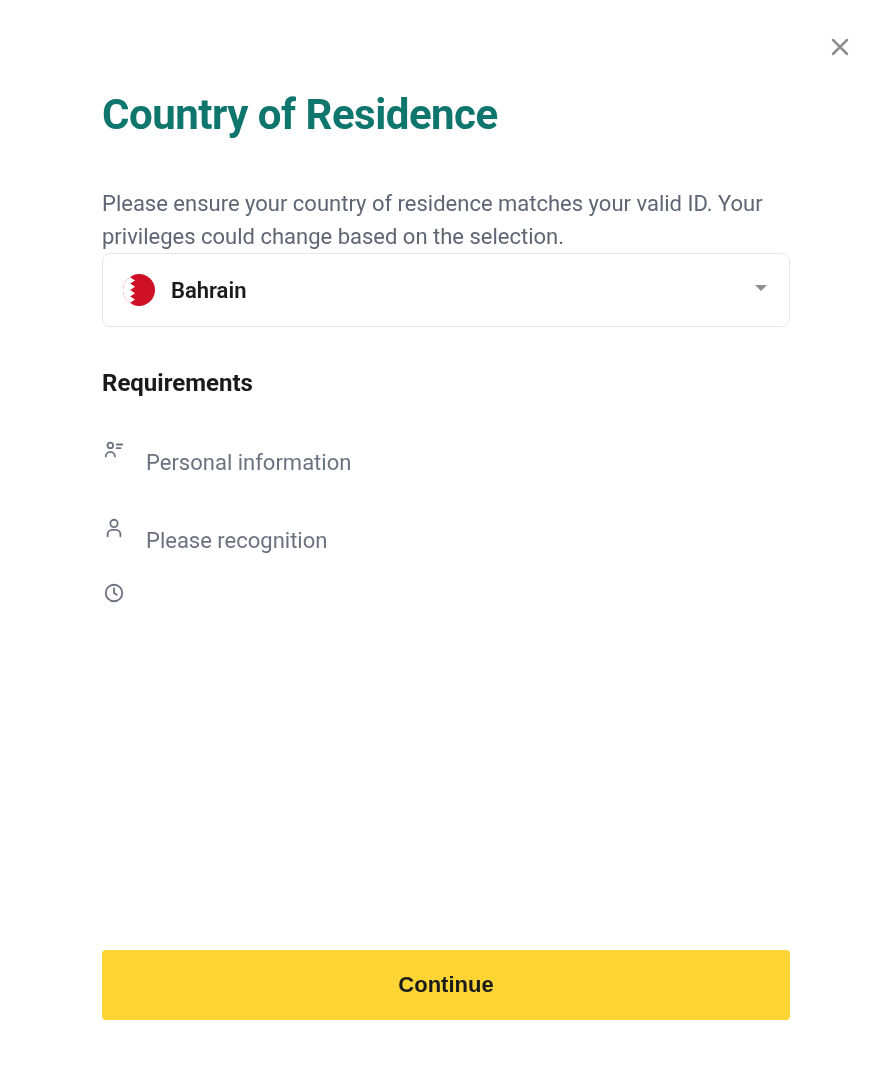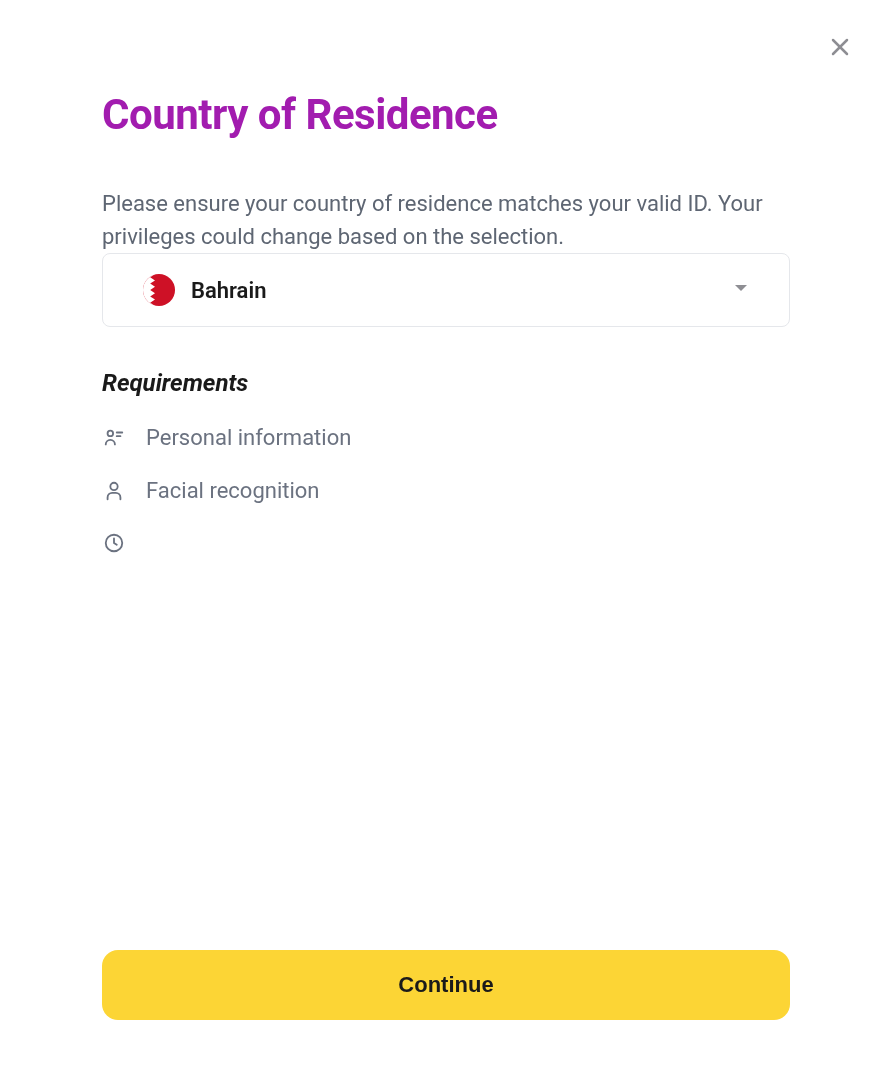--- a/index.html
+++ b/index.html
@@ -34,35 +34,35 @@
     }
     .container {
       padding: 90px 102px 60px 102px;
       height: 100%;
       display: flex;
       flex-direction: column;
     }
     .title {
       font-size: 42px;
       font-weight: 700;
-      color: #a21caf;
+      color: #0f766e;
       letter-spacing: -0.5px;
       margin-bottom: 48px;
     }
     .description {
       font-size: 22px;
       line-height: 1.5;
       color: #5e6673;
     }
     .country-select {
       display: flex;
       align-items: center;
       border: 1px solid #e5e7eb;
       border-radius: 8px;
-      padding: 20px 40px;
+      padding: 20px 20px;
       cursor: pointer;
       margin-bottom: 42px;
     }
     .flag {
       width: 32px;
       height: 32px;
       border-radius: 50%;
       margin-right: 16px;
       position: relative;
       overflow: hidden;
@@ -100,21 +100,20 @@
     }
     .chevron svg {
       width: 16px;
       height: 16px;
     }
     .section-heading {
       font-size: 24px;
       font-weight: 700;
       color: #1a1a1a;
       margin-bottom: 28px;
-      font-style: italic;
     }
     .req-list {
       display: flex;
       flex-direction: column;
       gap: 28px;
     }
     .req-item {
       display: flex;
       align-items: center;
       gap: 20px;
@@ -128,30 +127,31 @@
       justify-content: center;
       flex-shrink: 0;
     }
     .req-icon svg {
       width: 22px;
       height: 22px;
     }
     .req-label {
       font-size: 22px;
       color: #6b7280;
+      margin-top: 25px;
     }
     .spacer {
       flex: 1;
     }
     .continue-btn {
       width: 100%;
       background: #fcd535;
       color: #1a1a1a;
       border: none;
-      border-radius: 16px;
+      border-radius: 4px;
       padding: 22px;
       font-size: 22px;
       font-weight: 600;
       cursor: pointer;
     }
   </style>
 </head>
 <body>
 
 <button class="close-btn">
@@ -193,21 +193,21 @@
     </div>
 
 
     <div class="req-item">
       <span class="req-icon">
         <svg viewBox="0 0 24 24" fill="none" stroke="currentColor" stroke-width="2" stroke-linecap="round" stroke-linejoin="round">
           <circle cx="12" cy="7" r="4"></circle>
           <path d="M5 21v-2a5 5 0 0 1 5-5h4a5 5 0 0 1 5 5v2"></path>
         </svg>
       </span>
-      <span class="req-label">Facial recognition</span>
+      <span class="req-label">Please recognition</span>
     </div>
 
     <div class="req-item">
       <span class="req-icon">
         <svg viewBox="0 0 24 24" fill="none" stroke="currentColor" stroke-width="2" stroke-linecap="round" stroke-linejoin="round">
           <circle cx="12" cy="12" r="9"></circle>
           <polyline points="12 7 12 12 15 14"></polyline>
         </svg>
       </span>
     </div>

